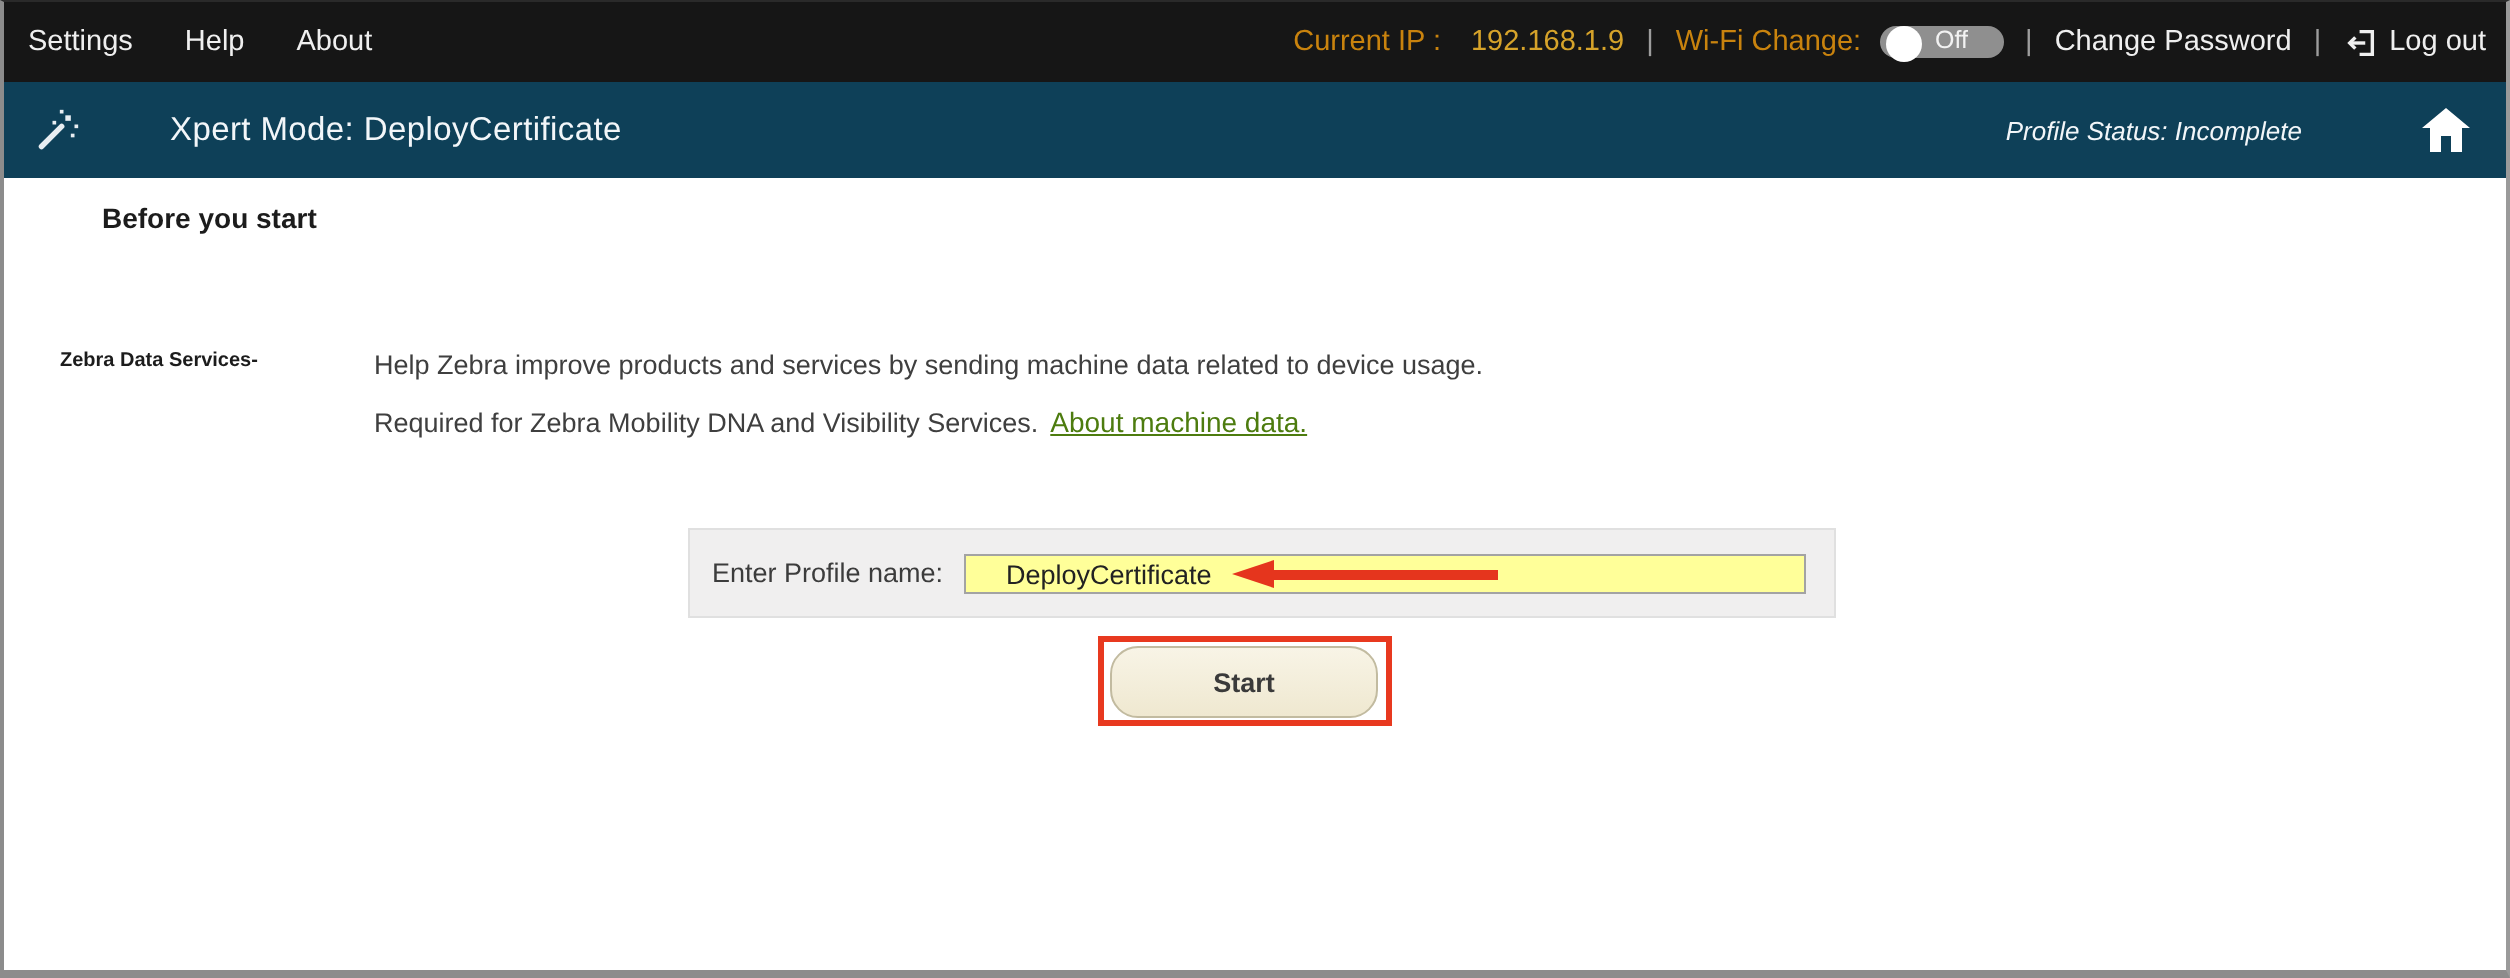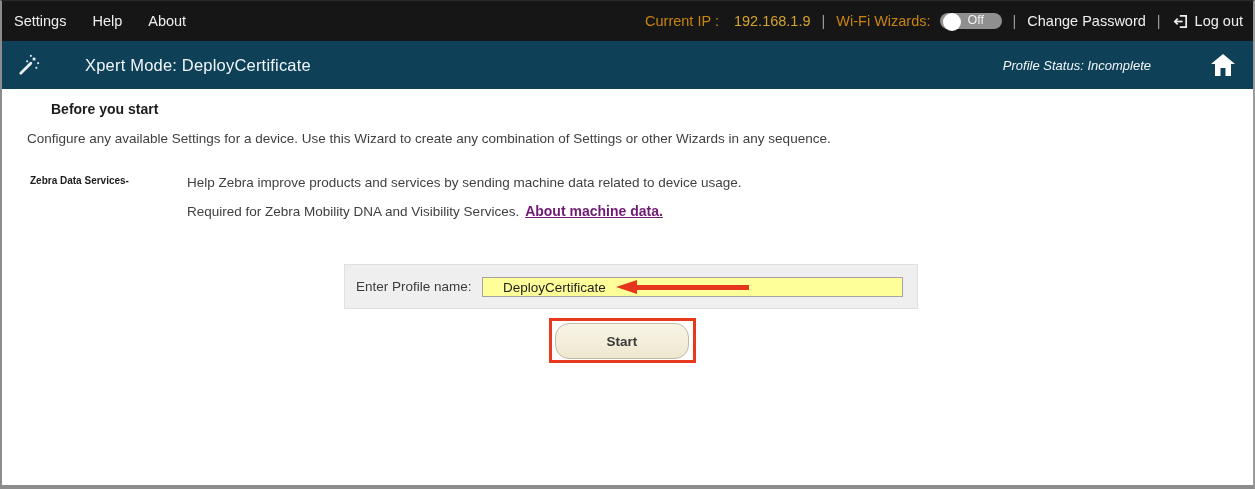--- a/index.html
+++ b/index.html
@@ -90,22 +90,22 @@
   }
   .zds-line1 {
     position: absolute; left: 185px; top: 174px;
     font-size: 13.5px; color: #3f3f3f;
   }
   .zds-line2 {
     position: absolute; left: 185px; top: 202px;
     font-size: 13.5px; color: #3f3f3f;
   }
   .zds-link {
-    color: #701a75;
-    font-weight: bold;
+    color: #4d7c0f;
+    font-weight: normal;
     font-size: 14px;
     text-decoration: underline;
     margin-left: 6px;
     cursor: pointer;
     margin-top: 12px;
   }
 
   
   .profile-form {
     position: absolute; left: 342px; top: 263px;
@@ -178,21 +178,21 @@
   <div class="topbar">
     <div class="topbar-menu">
       <span class="topbar-menu-item">Settings</span>
       <span class="topbar-menu-item">Help</span>
       <span class="topbar-menu-item">About</span>
     </div>
     <div class="topbar-right">
       <span class="ip-label">Current IP :</span>
       <span class="ip-value">192.168.1.9</span>
       <span class="sep">|</span>
-      <span class="hotspot-label">Wi-Fi Wizards:</span>
+      <span class="hotspot-label">Wi-Fi Change:</span>
       <span class="toggle">
         <span class="toggle-knob"></span>
         <span class="toggle-label">Off</span>
       </span>
       <span class="sep">|</span>
       <span class="change-password">Change Password</span>
       <span class="sep">|</span>
       <span class="logout">
         <span class="icon">
           <svg width="17" height="17" viewBox="0 0 24 24" fill="none" stroke="#efefef" stroke-width="2.4">
@@ -226,21 +226,20 @@
       <span class="profile-status">Profile Status: Incomplete</span>
       <span class="icon">
         <svg width="24" height="22" viewBox="0 0 24 22" fill="#ffffff">
           <path d="M12 0 L24 10 H20 V22 H14.5 V14 H9.5 V22 H4 V10 H0 Z"></path>
         </svg>
       </span>
     </div>
   </div>
 
   <div class="content-heading">Before you start</div>
-  <div class="content-desc">Configure any available Settings for a device. Use this Wizard to create any combination of Settings or other Wizards in any sequence.</div>
 
   <div class="zds-label">Zebra Data Services-</div>
   <div class="zds-line1">Help Zebra improve products and services by sending machine data related to device usage.</div>
   <div class="zds-line2">
     <span>Required for Zebra Mobility DNA and Visibility Services.</span><a class="zds-link">About machine data.</a>
   </div>
 
   <div class="profile-form">
     <span class="profile-form-label">Enter Profile name:</span>
     <input class="profile-name-input" type="text" value="DeployCertificate" style="">

